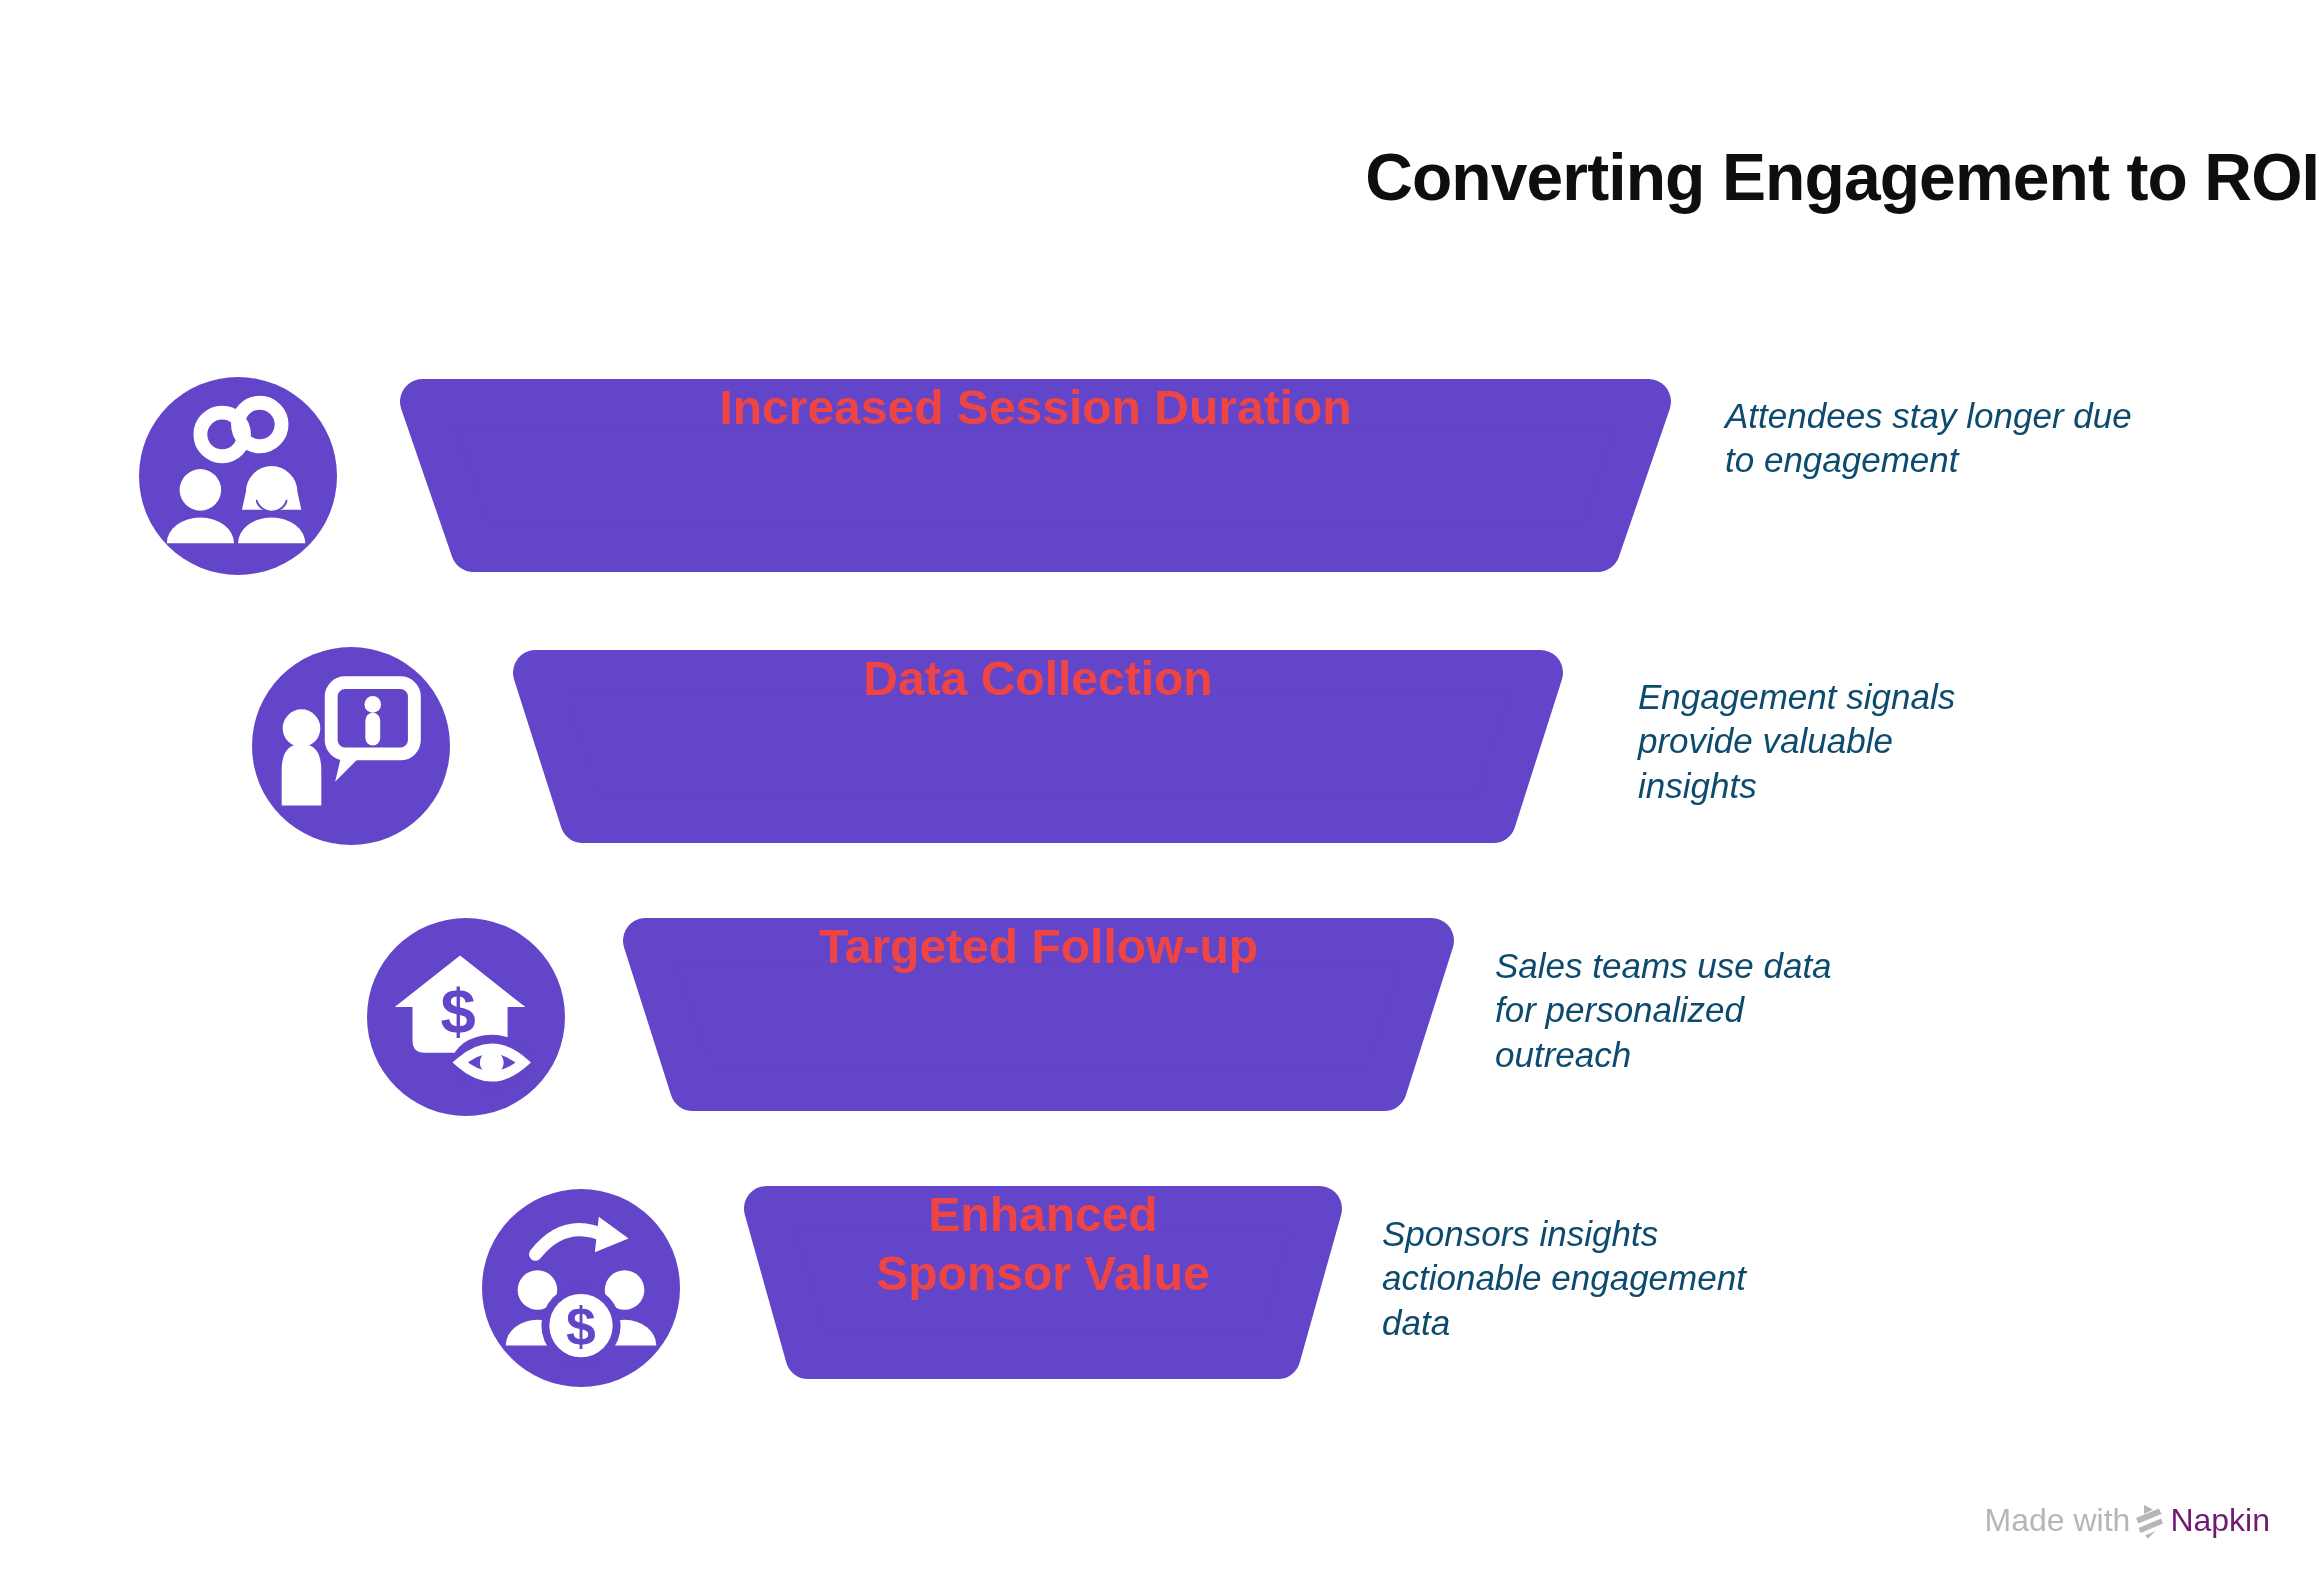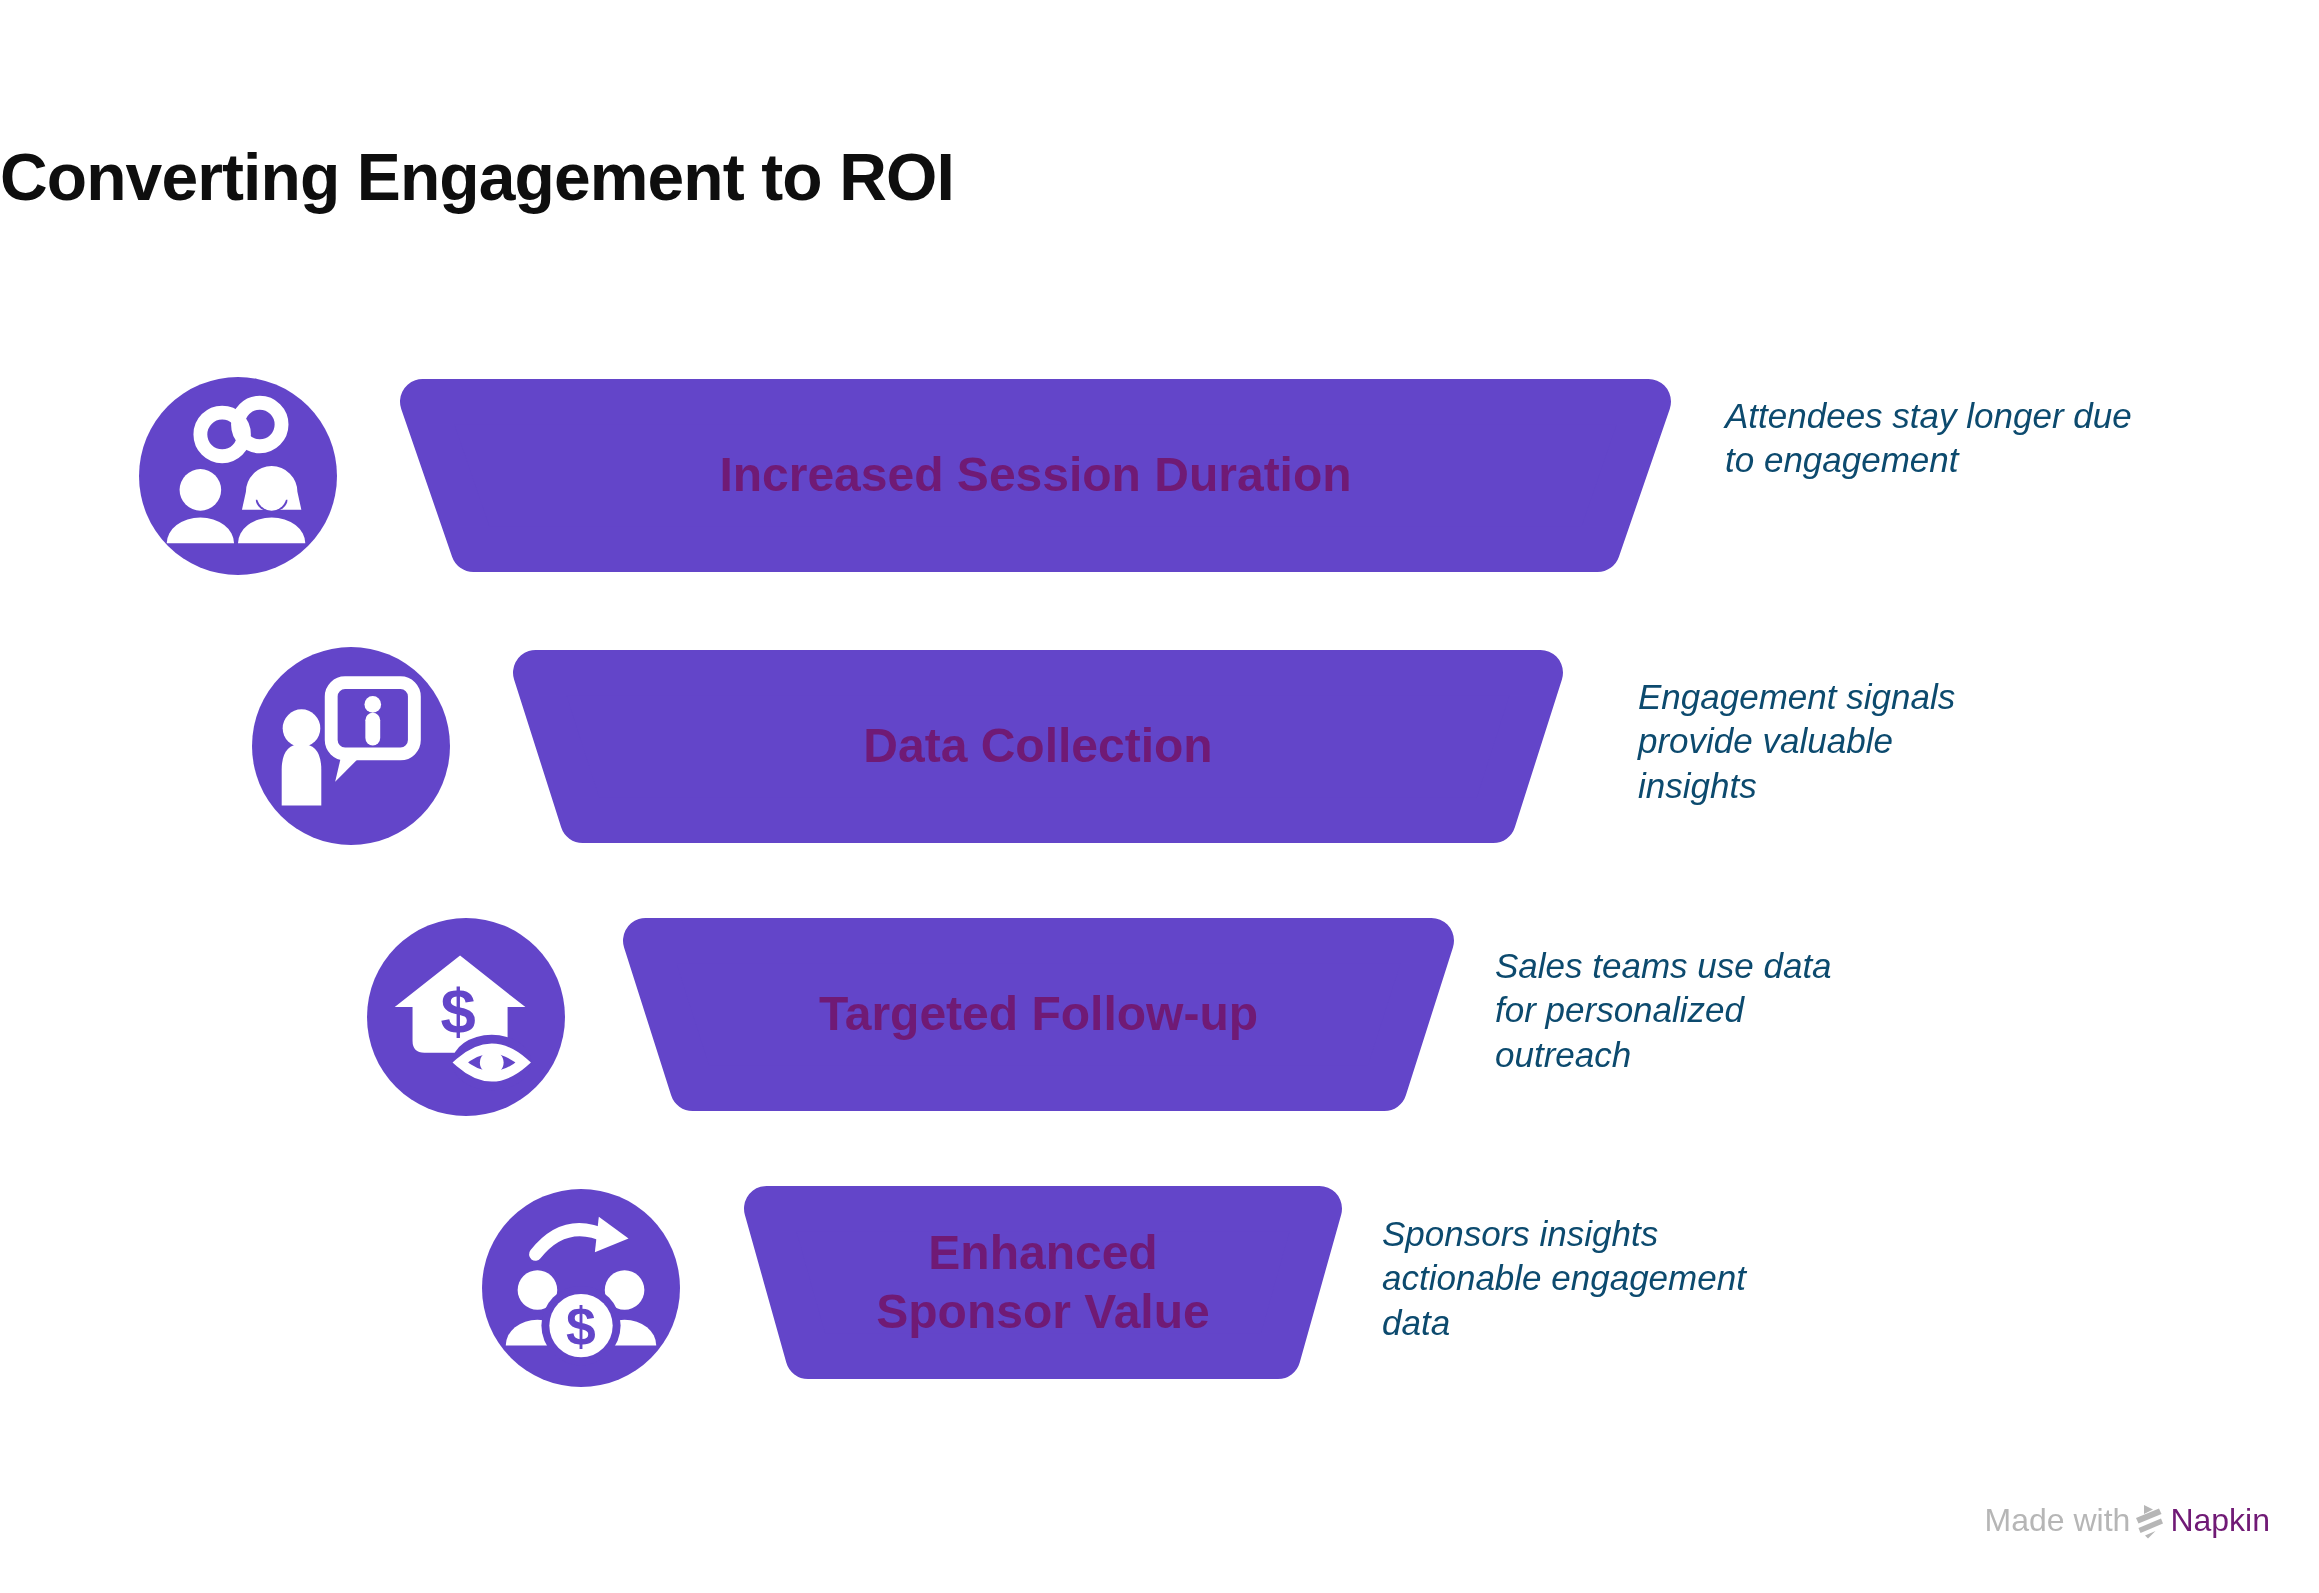--- a/index.html
+++ b/index.html
@@ -8,42 +8,42 @@
     width: 2319px; height: 1593px;
     position: relative;
     font-family: "Liberation Sans", sans-serif;
     overflow: hidden;
   }
   .canvas { position: absolute; inset: 0; }
 
   .title {
     position: absolute;
     top: 141px; left: 0; width: 100%;
-    text-align: left;
+    text-align: right;
     font-size: 66px;
     font-weight: 700;
     letter-spacing: -0.9px;
     color: #0e0e0e;
     line-height: 1.1;
   }
 
   .icon-badge { position: absolute; width: 198px; height: 198px; }
   .icon-badge svg { width: 100%; height: 100%; display: block; }
   .icon-1 { left: 139px; top: 377px; }
   .icon-2 { left: 252px; top: 647px; }
   .icon-3 { left: 367px; top: 918px; }
   .icon-4 { left: 482px; top: 1189px; }
 
   .stage { position: absolute; height: 193px; }
   .stage svg.trap { position: absolute; inset: 0; width: 100%; height: 100%; overflow: visible; }
   .stage .label {
     position: absolute; inset: 0;
-    display: flex; align-items: center; justify-content: center;
+    display: flex; justify-content: center;
     text-align: center;
-    color: #701a75;
+    color: #ef4444;
     font-size: 48px;
     font-weight: 700;
     line-height: 1.22;
   }
   .stage-1 { left: 400px; top: 379px; width: 1271px; }
   .stage-2 { left: 513px; top: 650px; width: 1050px; }
   .stage-3 { left: 623px; top: 918px; width: 831px; }
   .stage-4 { left: 744px; top: 1186px; width: 598px; }
   .stage-4 .label span { display: inline-block; max-width: 386px; }
 

